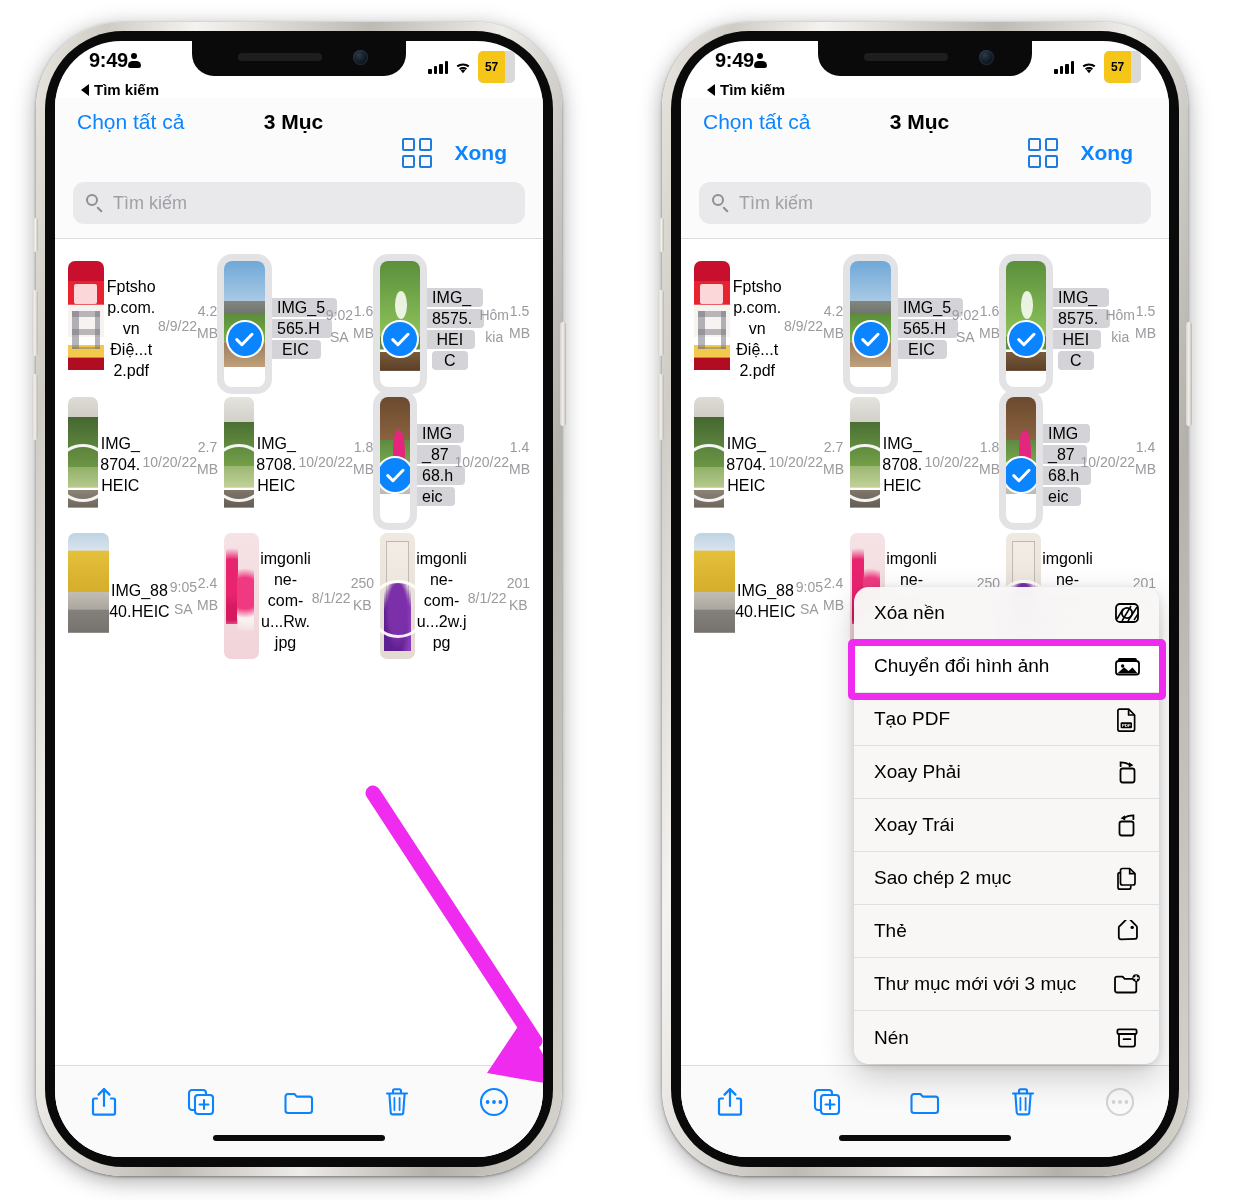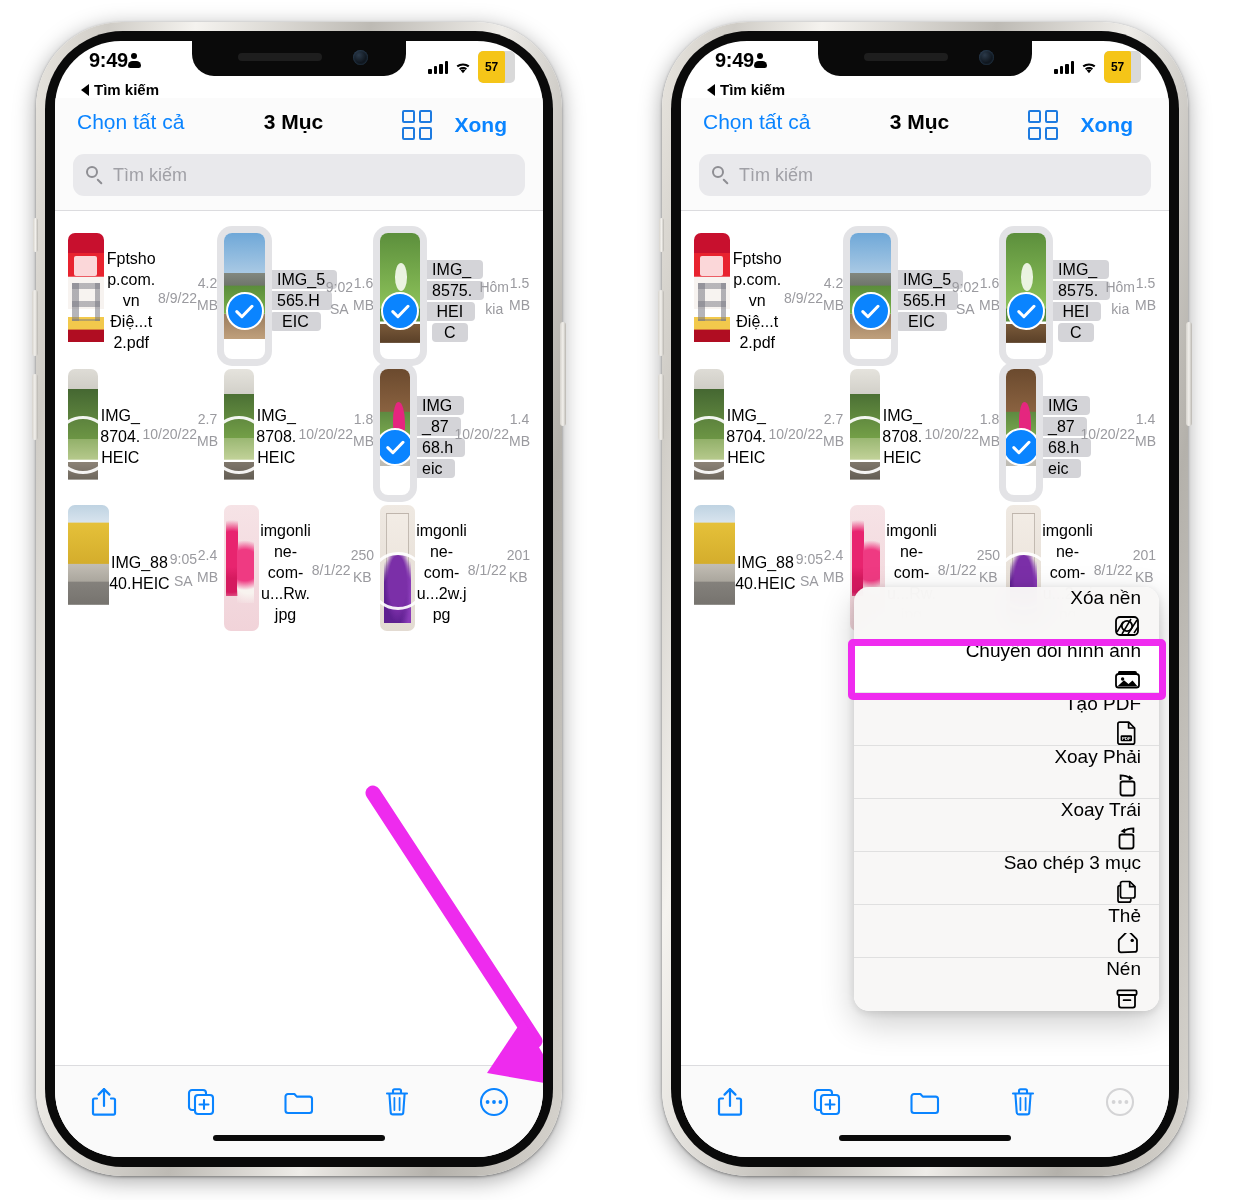--- a/index.html
+++ b/index.html
@@ -94,21 +94,21 @@
     border-right:8px solid #000;
   }
 
   
   .navbar{
     display:flex;align-items:flex-start;justify-content:space-between;
     padding:12px 36px 10px 22px;background:#fbfbfb;
   }
   .nav-left{font-size:21px;color:#0a84ff;white-space:nowrap;}
   .nav-title{font-size:21px;font-weight:700;color:#000;}
-  .nav-right{display:flex;align-items:center;gap:22px;}
+  .nav-right{display:flex;align-items:center;gap:22px;margin-top:28px;}
   .grid-ico{display:grid;grid-template-columns:13px 13px;grid-template-rows:13px 13px;gap:4px;}
   .grid-ico span{border:2.2px solid #1e7be0;border-radius:2px;display:block;}
   .nav-done{font-size:21px;font-weight:700;color:#0a84ff;}
 
   
   .searchwrap{padding:4px 18px 14px 18px;background:#fbfbfb;}
   .searchbar{
     height:42px;border-radius:11px;background:#e9e9ec;
     display:flex;align-items:center;gap:9px;padding:0 13px;
   }
@@ -161,23 +161,23 @@
   }
 
   
   .ctxmenu{
     position:absolute;right:10px;top:546px;width:305px;
     background:rgba(248,247,246,.97);border-radius:15px;overflow:hidden;
     box-shadow:0 12px 34px rgba(0,0,0,.20),0 2px 10px rgba(0,0,0,.12);
     z-index:50;backdrop-filter:blur(18px);
   }
   .ctxitem{
-    height:53px;display:flex;align-items:flex-end;justify-content:space-between;
+    height:53px;display:flex;align-items:center;justify-content:space-between;
     padding:0 18px 0 20px;border-bottom:1px solid rgba(60,60,67,.12);
-    font-size:19px;color:#000;box-sizing:border-box;flex-direction:column;
+    font-size:19px;color:#000;box-sizing:border-box;
   }
   .ctxitem:last-child{border-bottom:none;}
   .ctxitem .ic{width:28px;height:26px;display:flex;align-items:center;justify-content:center;flex:none;}
   .ctxitem.highlight{background:#fff;}
   .hl-box{
     position:absolute;right:3px;top:598px;width:318px;height:61px;
     border:7px solid #ef2bef;border-radius:5px;z-index:60;box-sizing:border-box;
     pointer-events:none;
   }
 
@@ -657,35 +657,45 @@
             <span>Xoay Trái</span>
             <span class="ic">
               <svg width="26" height="25" viewBox="0 0 26 25">
                 <rect x="5.5" y="8.5" width="14" height="14" rx="2.2" stroke="#000" stroke-width="1.8" fill="none"></rect>
                 <path d="M19.4 6.2 V2.4 C15 2.4 12 3.6 10 5.4" stroke="#000" stroke-width="1.8" fill="none" stroke-linecap="round"></path>
                 <polygon points="10.9,2.2 6.6,5.2 11.3,7.6" fill="#000"></polygon>
               </svg>
             </span>
           </div>
           <div class="ctxitem">
-            <span>Sao chép 3 mục</span>
+            <span>Sao chép 2 mục</span>
             <span class="ic">
               <svg width="24" height="25" viewBox="0 0 24 25">
                 <path d="M7.5 2.5 h7.3 L20 7.6 V17 a2 2 0 0 1-2 2 H7.5 a2 2 0 0 1-2-2 V4.5 a2 2 0 0 1 2-2z" stroke="#000" stroke-width="1.7" fill="none" stroke-linejoin="round"></path>
                 <path d="M14.7 2.6 V7.7 h5.2" stroke="#000" stroke-width="1.7" fill="none"></path>
                 <path d="M15.8 19.6 v1.6 a2 2 0 0 1-2 2 H5 a2 2 0 0 1-2-2 V8.6 a2 2 0 0 1 2-2 h1.1" stroke="#000" stroke-width="1.7" fill="none" stroke-linejoin="round"></path>
               </svg>
             </span>
           </div>
           <div class="ctxitem">
             <span>Thẻ</span>
             <span class="ic">
               <svg width="26" height="22" viewBox="0 0 26 22">
                 <path d="M12.4 2.6 h9.4 a2.2 2.2 0 0 1 2.2 2.2 v9.4 a2.2 2.2 0 0 1-.65 1.55 l-6.6 6.6 a2.2 2.2 0 0 1-3.1 0 L3.6 12.9 a2.2 2.2 0 0 1 0-3.1 l6.6-6.6 a2.2 2.2 0 0 1 1.55-.65 z" transform="rotate(-45 13 12)" stroke="#000" stroke-width="1.8" fill="none" stroke-linejoin="round"></path>
                 <circle cx="18.2" cy="7.4" r="1.7" fill="#000"></circle>
+              </svg>
+            </span>
+          </div>
+          <div class="ctxitem">
+            <span>Thư mục mới với 3 mục</span>
+            <span class="ic">
+              <svg width="28" height="23" viewBox="0 0 28 23">
+                <path d="M2 5.6 a2 2 0 0 1 2-2 h5.6 l2.1 2.3 h9.6 a2 2 0 0 1 2 2 v9.6 a2 2 0 0 1-2 2 H4 a2 2 0 0 1-2-2 z" stroke="#000" stroke-width="1.8" fill="none" stroke-linejoin="round"></path>
+                <circle cx="23.1" cy="5.1" r="3.8" fill="#000"></circle>
+                <path d="M23.1 3 v4.2 M21 5.1 h4.2" stroke="#fff" stroke-width="1.5" stroke-linecap="round"></path>
               </svg>
             </span>
           </div>
           <div class="ctxitem">
             <span>Nén</span>
             <span class="ic">
               <svg width="24" height="23" viewBox="0 0 24 23">
                 <rect x="2.4" y="3.4" width="19.2" height="4.6" rx="1.3" stroke="#000" stroke-width="1.8" fill="none"></rect>
                 <path d="M4 8.2 V18.6 a2 2 0 0 0 2 2 h12 a2 2 0 0 0 2-2 V8.2" stroke="#000" stroke-width="1.8" fill="none"></path>
                 <path d="M8.6 13.2 h6.8" stroke="#000" stroke-width="1.8" stroke-linecap="round"></path>

